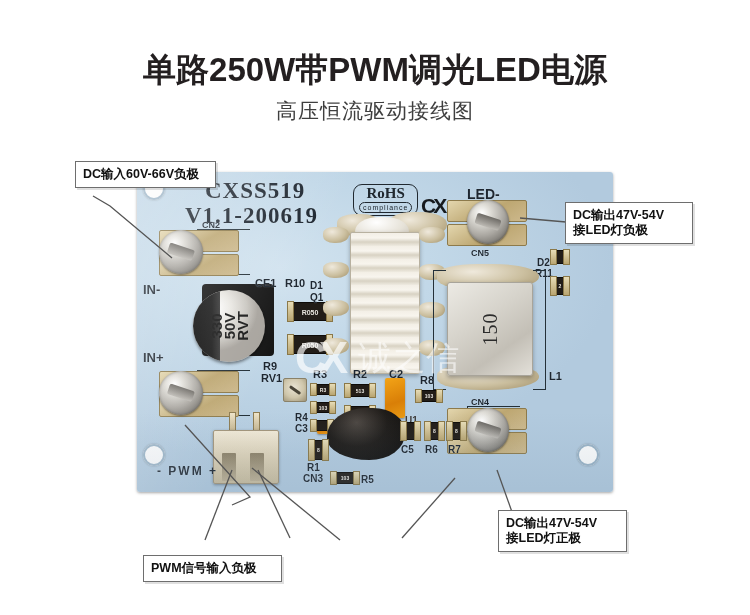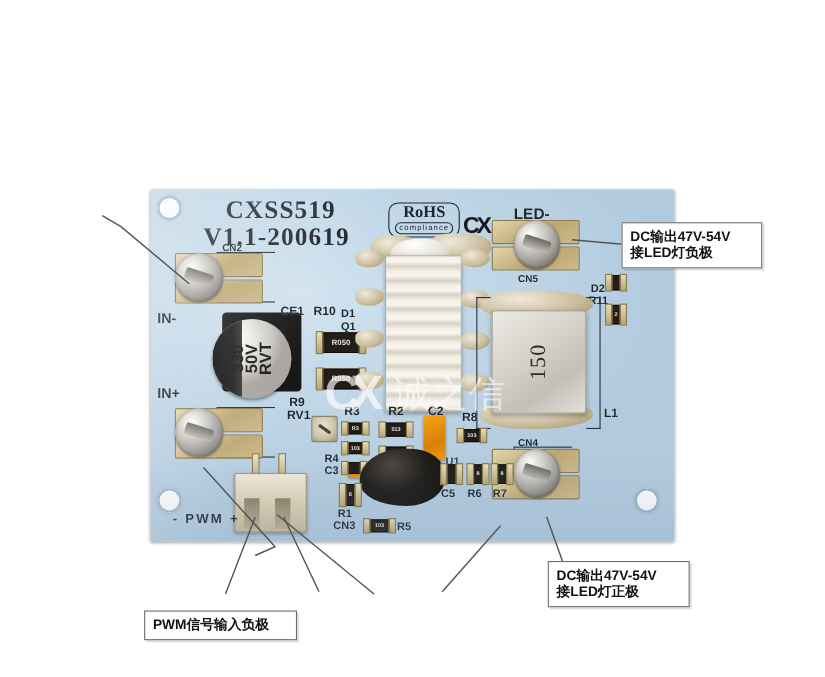--- a/index.html
+++ b/index.html
@@ -205,20 +205,22 @@
     padding:5px 7px;white-space:pre-line;font-weight:bold;
     font-family:"Liberation Sans","DejaVu Sans",sans-serif;
   }
   svg.leaders{position:absolute;left:0;top:0;width:750px;height:615px;pointer-events:none;}
 </style>
 </head>
 <body>
 
 <div id="stage">
 
+  <div class="title">单路250W带PWM调光LED电源</div>
+  <div class="subtitle">高压恒流驱动接线图</div>
 
   <div id="pcb">
 
     <div class="mhole" style="left:6px;top:6px;"></div>
     <div class="mhole" style="left:6px;top:272px;"></div>
     <div class="mhole" style="left:440px;top:272px;"></div>
 
     <div class="silk big" style="left:68px;top:6px;">CXSS519</div>
     <div class="silk big" style="left:48px;top:31px;">V1.1-200619</div>
 
@@ -391,24 +393,25 @@
       <path d="M205,540 L232,470"></path>
 
       <path d="M340,540 L252,468"></path>
       <path d="M290,538 L258,470"></path>
       <path d="M402,538 L455,478"></path>
 
       <path d="M512,512 L497,470"></path>
     </g>
   </svg>
 
+  <div class="callout" style="left:75px;top:161px;width:125px;">DC输入60V-66V负极</div>
 
   <div class="callout" style="left:565px;top:202px;width:112px;">DC输出47V-54V
 接LED灯负极</div>
 
 
-  <div class="callout" style="left:131px;top:555px;width:123px;">PWM信号输入负极</div>
+  <div class="callout" style="left:143px;top:555px;width:123px;">PWM信号输入负极</div>
 
 
   <div class="callout" style="left:498px;top:510px;width:113px;">DC输出47V-54V
 接LED灯正极</div>
 
 </div>
 
 </body></html>

